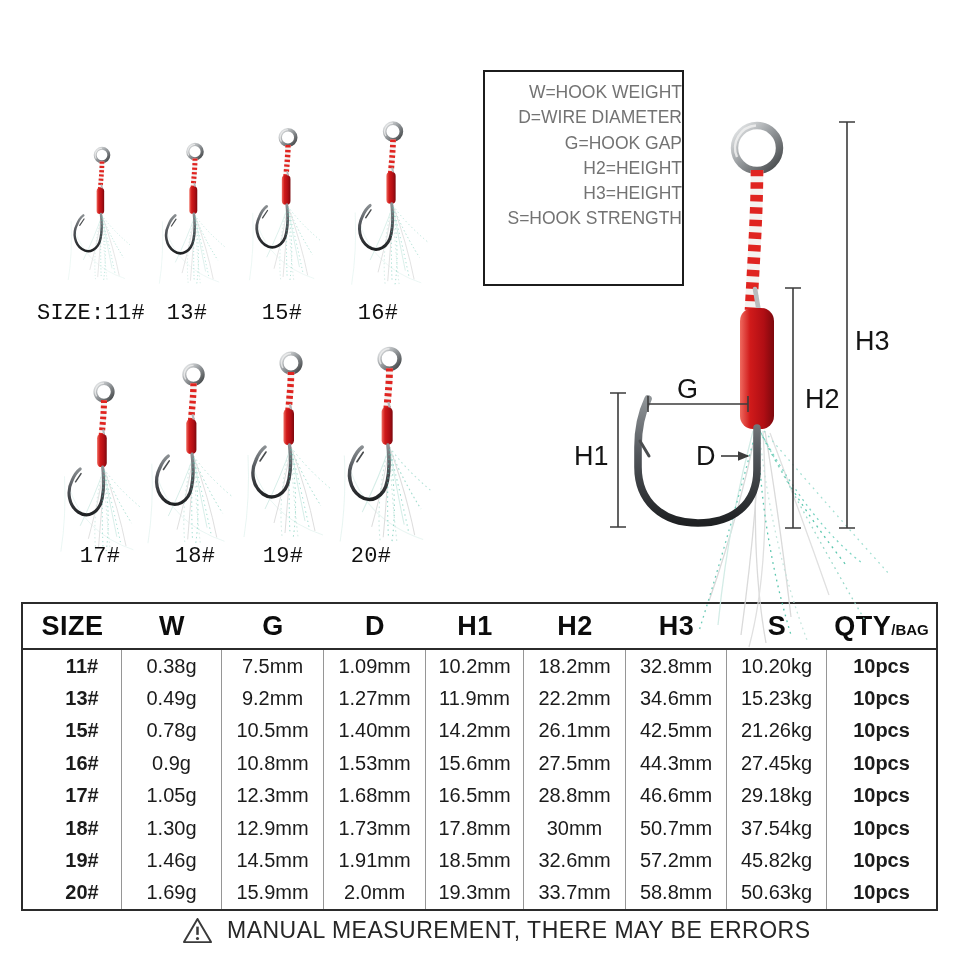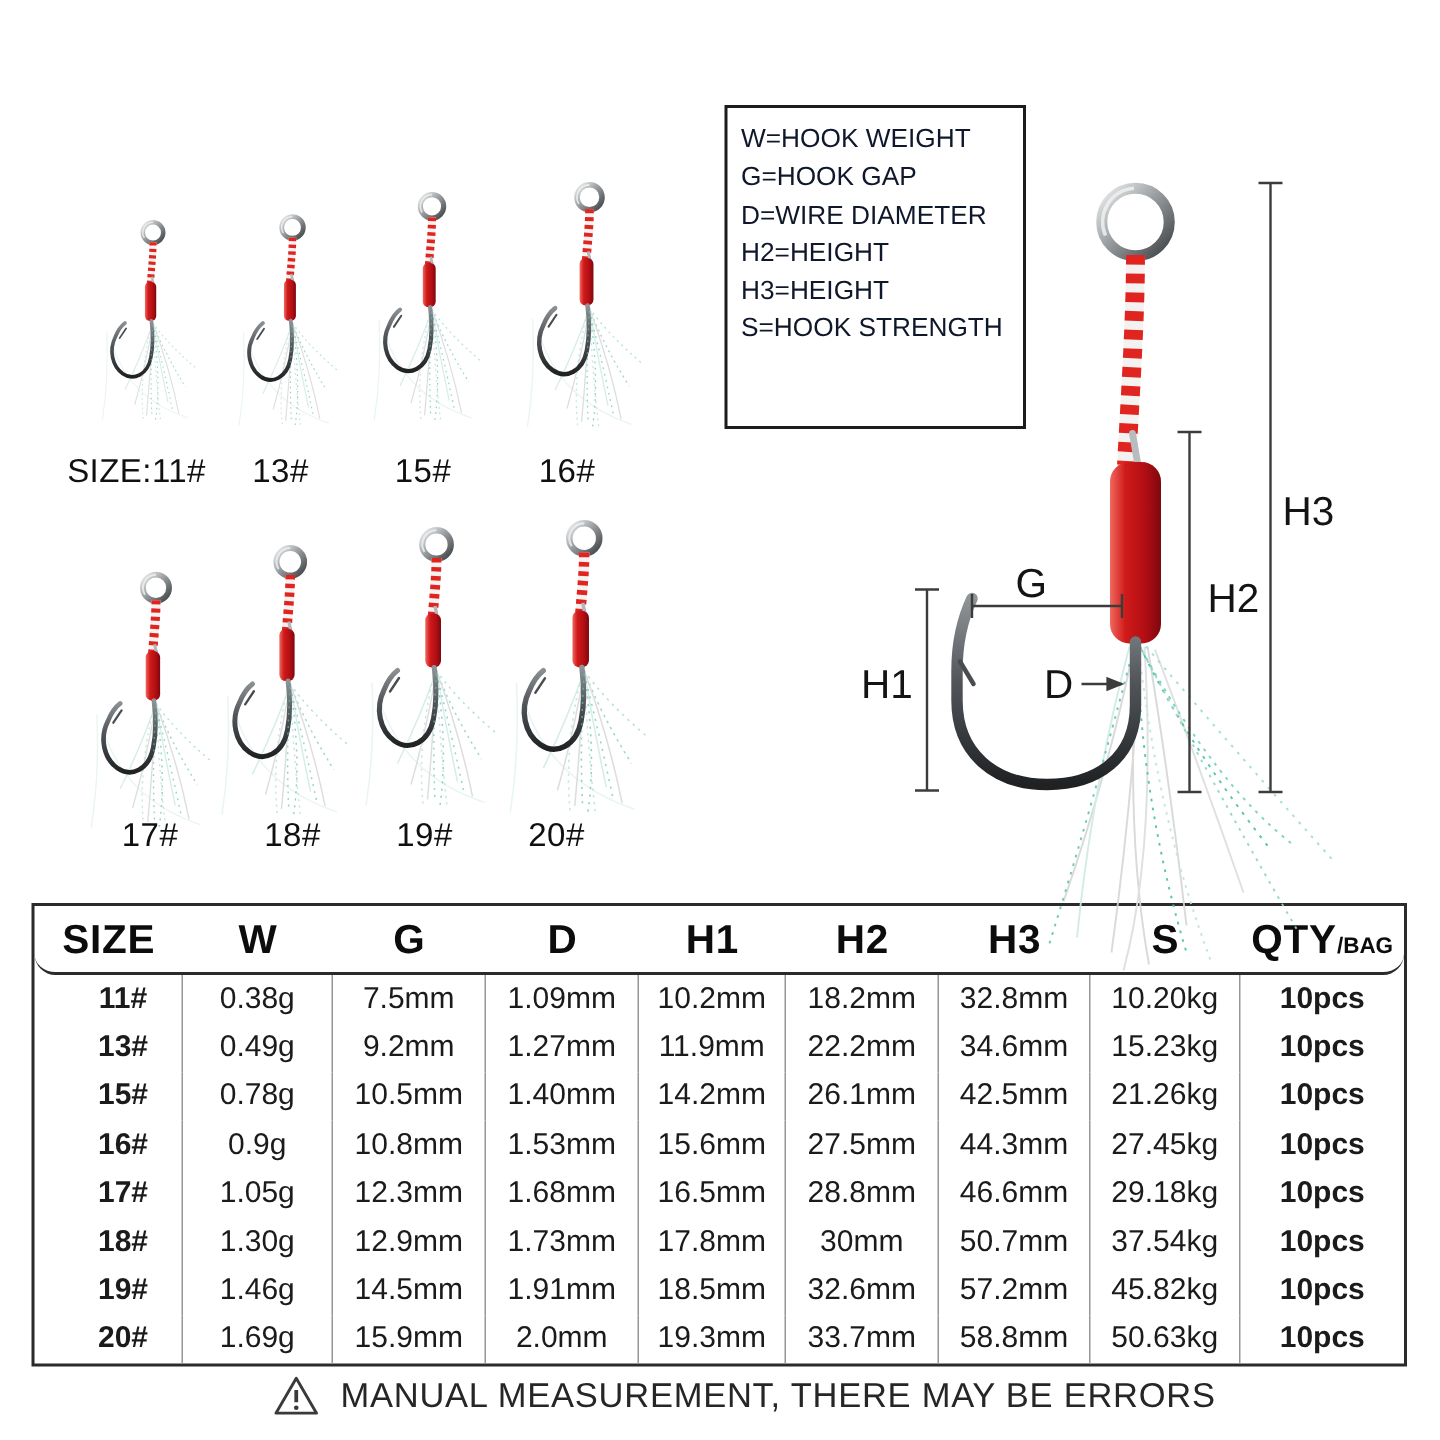--- a/index.html
+++ b/index.html
@@ -1,30 +1,30 @@
 <!DOCTYPE html>
 <html><head>
 <meta charset="utf-8">
 <style>
   html,body{margin:0;padding:0;background:#e9e9e9;}
   .stage{position:relative;width:960px;height:960px;background:#ffffff;overflow:hidden;
          font-family:"Liberation Sans",sans-serif;color:#111;}
   svg{display:block;}
   .hook{position:absolute;}
   .hook-label{position:absolute;transform:translateX(-50%);font-size:22px;color:#101010;
-              white-space:nowrap;letter-spacing:.3px;}
+              white-space:nowrap;letter-spacing:.3px;font-family:Liberation Mono, monospace;}
   #legend{position:absolute;left:483px;top:70px;width:201px;height:216px;border:2px solid #1c1c1c;
           box-sizing:border-box;padding:8px 0 0 9px;background:rgba(255,255,255,.85);}
-  .legend-line{font-size:17.5px;line-height:25.3px;color:#0f172a;white-space:nowrap;}
+  .legend-line{font-size:17.5px;line-height:25.3px;color:#737373;white-space:nowrap;text-align:right;}
   #big-diagram{position:absolute;left:560px;top:95px;z-index:3;pointer-events:none;}
   #big-diagram text{font-size:27px;fill:#141414;}
   #spec-table{position:absolute;left:21px;top:602px;width:917px;border:2px solid #2b2b2b;
               box-sizing:border-box;z-index:2;background:transparent;}
   .thead,.tbody{display:grid;grid-template-columns:99px 100px 102px 102px 98px 102px 101px 100px 1fr;}
-  .thead{height:44px;border-bottom:2px solid #2b2b2b;align-items:center;border-radius:14px;}
+  .thead{height:44px;border-bottom:2px solid #2b2b2b;align-items:center;}
   .th{text-align:center;font-size:27px;font-weight:bold;color:#0c0c0c;letter-spacing:.5px;}
   .th .sub{font-size:15px;letter-spacing:0;}
   .tbody{grid-auto-rows:32.4px;}
   .cell{display:flex;align-items:center;justify-content:center;font-size:20px;color:#1b1b1b;
         border-right:1px solid #969696;}
   .cell:nth-child(9n){border-right:none;font-weight:bold;}
   .cell.size-col{font-weight:bold;padding-left:20px;}
   #footnote{position:absolute;left:182px;top:916px;display:flex;align-items:center;gap:14px;z-index:2;text-align:center;}
   #footnote .txt{font-size:23px;letter-spacing:.5px;color:#262626;white-space:nowrap;}
 </style>
@@ -123,22 +123,22 @@
   <div class="hook-label" style="left:187px;top:301px">13#</div>
   <div class="hook-label" style="left:282px;top:301px">15#</div>
   <div class="hook-label" style="left:378px;top:301px">16#</div>
   <div class="hook-label" style="left:100px;top:544px">17#</div>
   <div class="hook-label" style="left:195px;top:544px">18#</div>
   <div class="hook-label" style="left:283px;top:544px">19#</div>
   <div class="hook-label" style="left:371px;top:544px">20#</div>
 
   <div id="legend">
     <div class="legend-line">W=HOOK WEIGHT</div>
+    <div class="legend-line">D=WIRE DIAMETER</div>
     <div class="legend-line">G=HOOK GAP</div>
-    <div class="legend-line">D=WIRE DIAMETER</div>
     <div class="legend-line">H2=HEIGHT</div>
     <div class="legend-line">H3=HEIGHT</div>
     <div class="legend-line">S=HOOK STRENGTH</div>
   </div>
 
   <svg id="big-diagram" width="400" height="560" viewBox="0 0 400 560">
 
     <g fill="none" stroke-width="1.3" opacity=".9">
       <path d="M200,336 Q196,430 181,540" stroke="#d6d6d6"></path>
       <path d="M205,336 Q219,420 231,522" stroke="#d6d6d6"></path>

